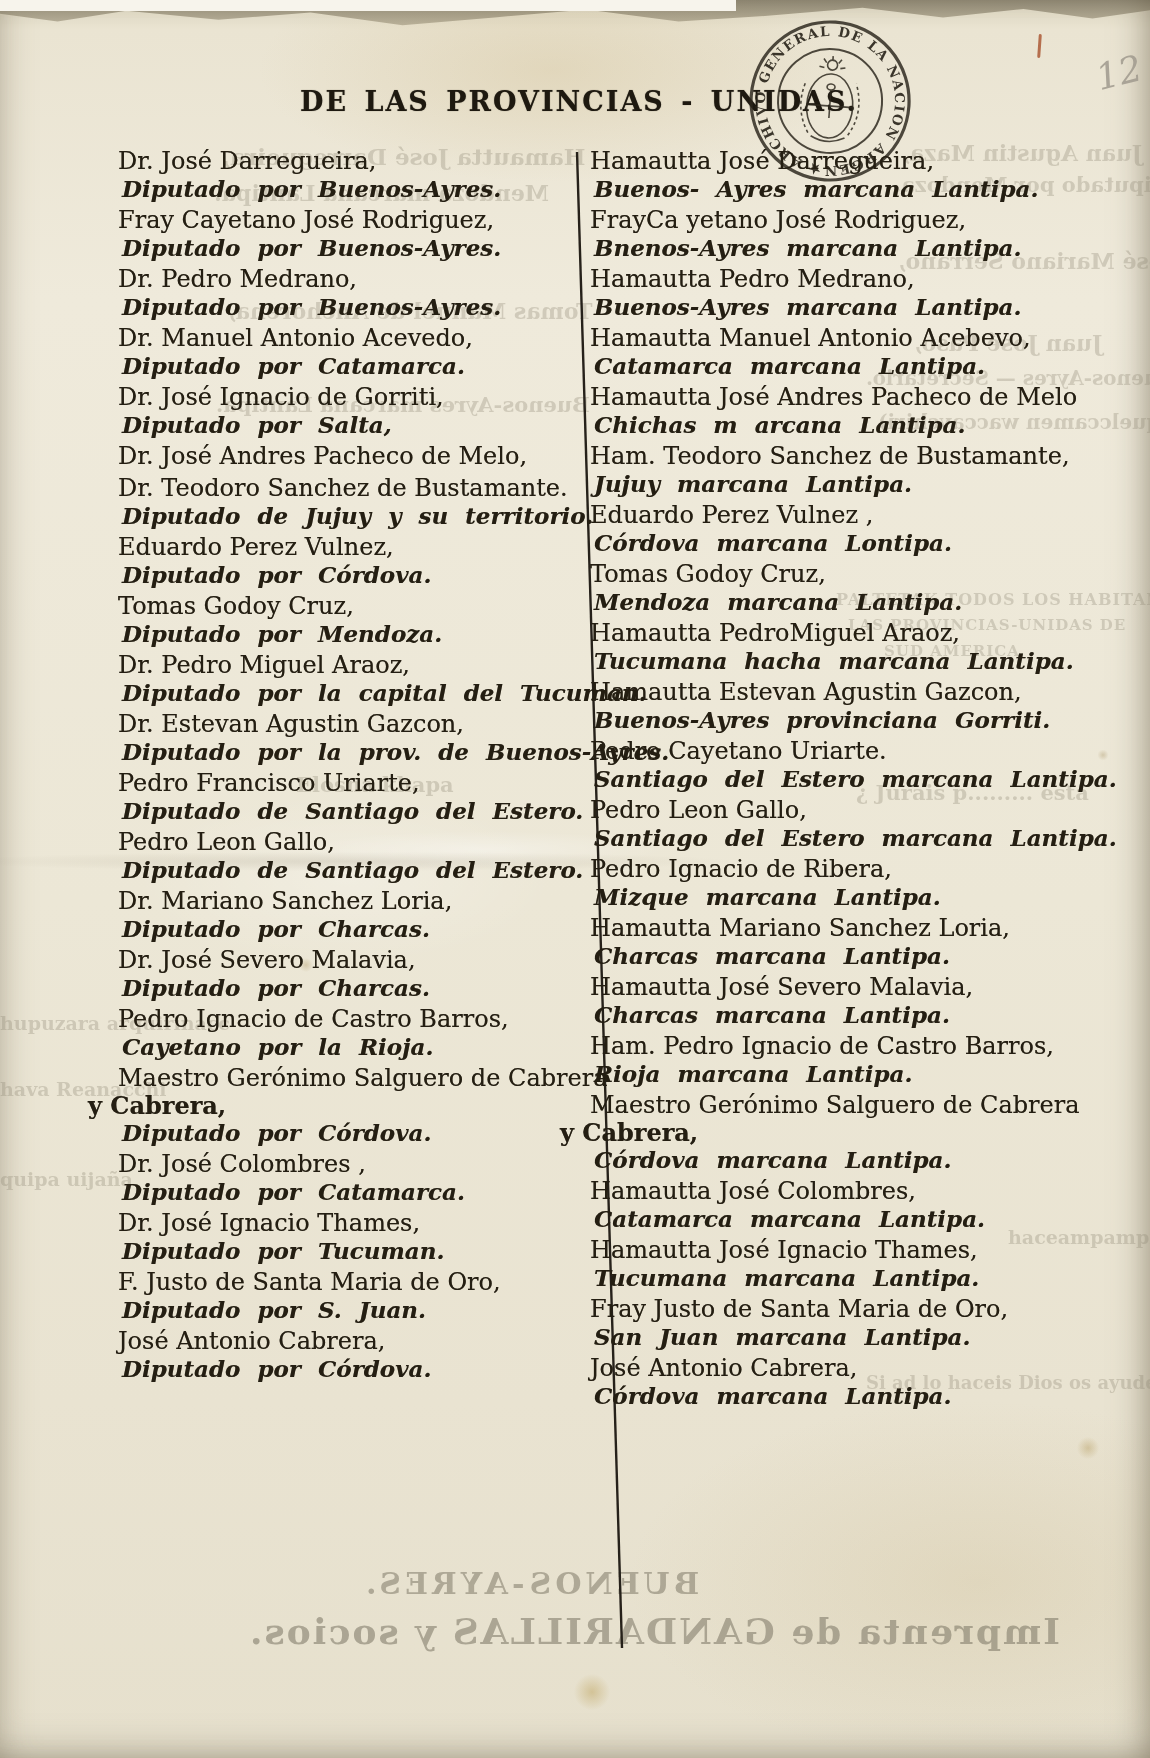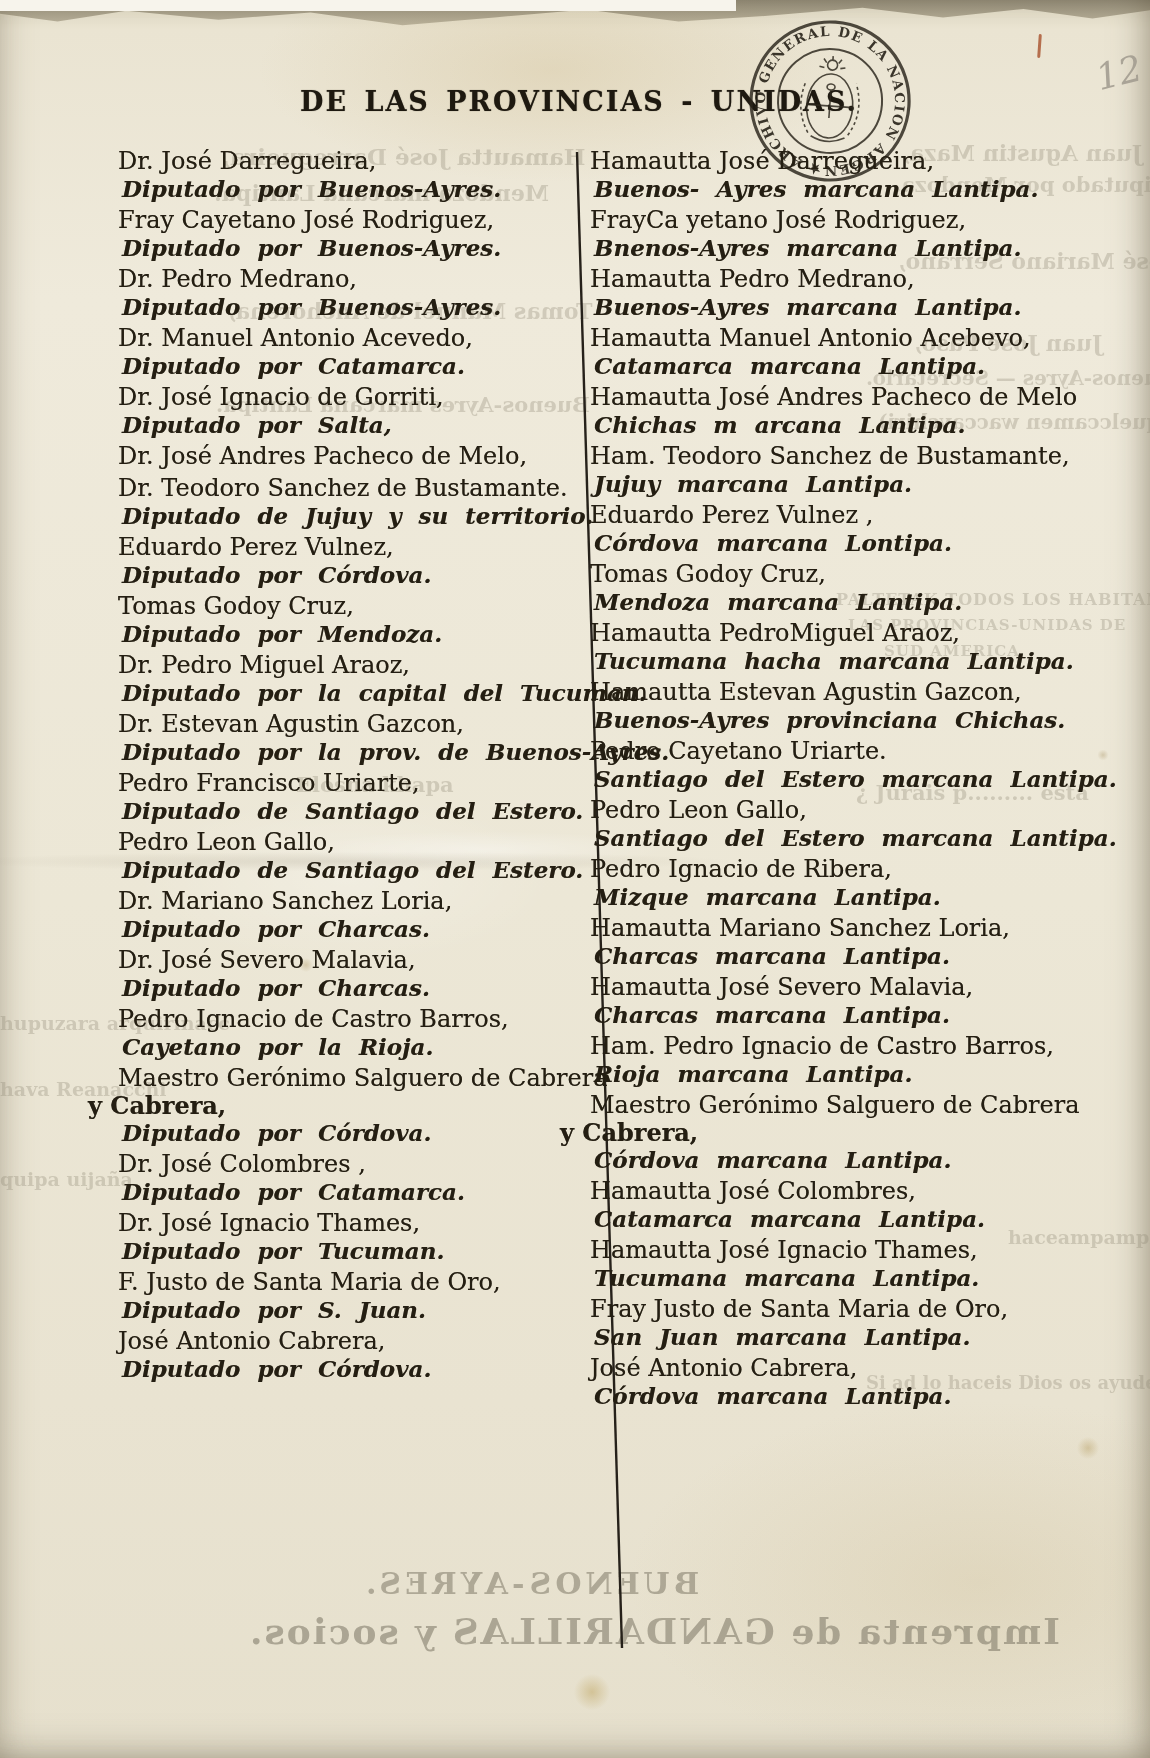--- a/index.html
+++ b/index.html
@@ -320,21 +320,21 @@
 
       <div class="entry">
         <div class="name">Hamautta PedroMiguel Araoz,</div>
 
         <div class="role">Tucumana hacha marcana Lantipa.</div>
       </div>
 
       <div class="entry">
         <div class="name">Hamautta Estevan Agustin Gazcon,</div>
 
-        <div class="role">Buenos-Ayres provinciana Chichas.</div>
+        <div class="role">Buenos-Ayres provinciana Gorriti.</div>
       </div>
 
       <div class="entry">
         <div class="name">Pedro Cayetano Uriarte.</div>
 
         <div class="role">Santiago del Estero marcana Lantipa.</div>
       </div>
 
       <div class="entry">
         <div class="name">Pedro Leon Gallo,</div>

